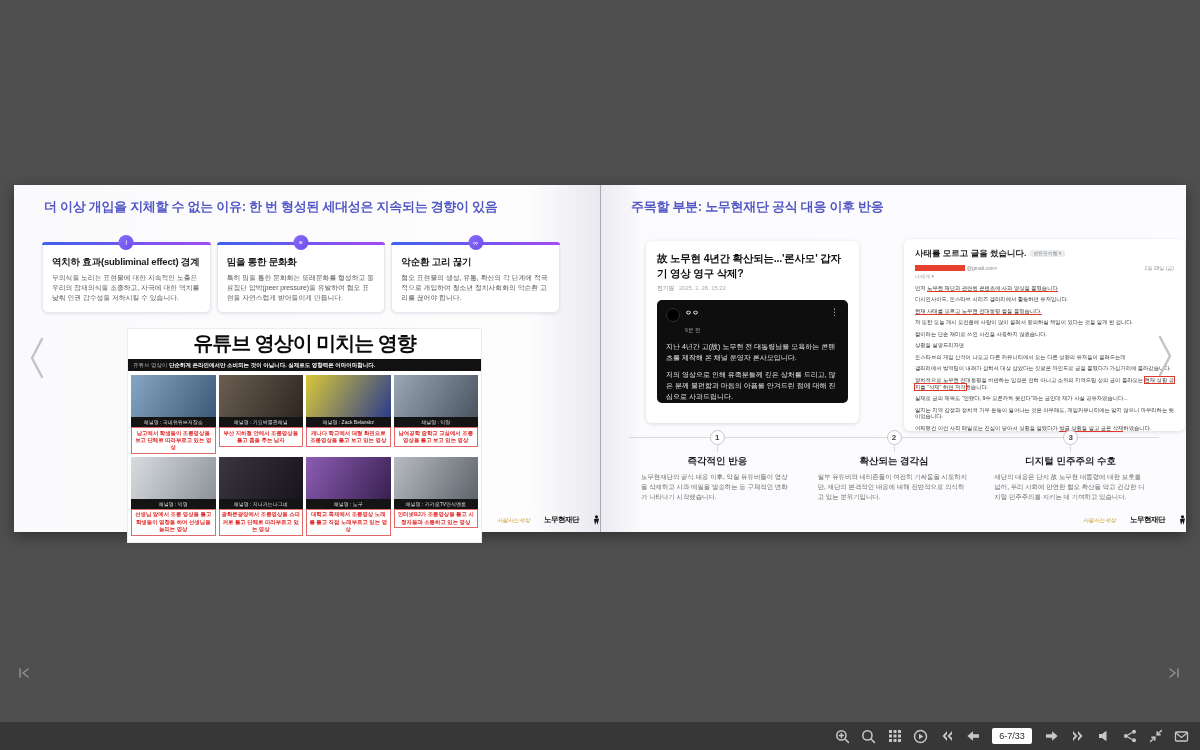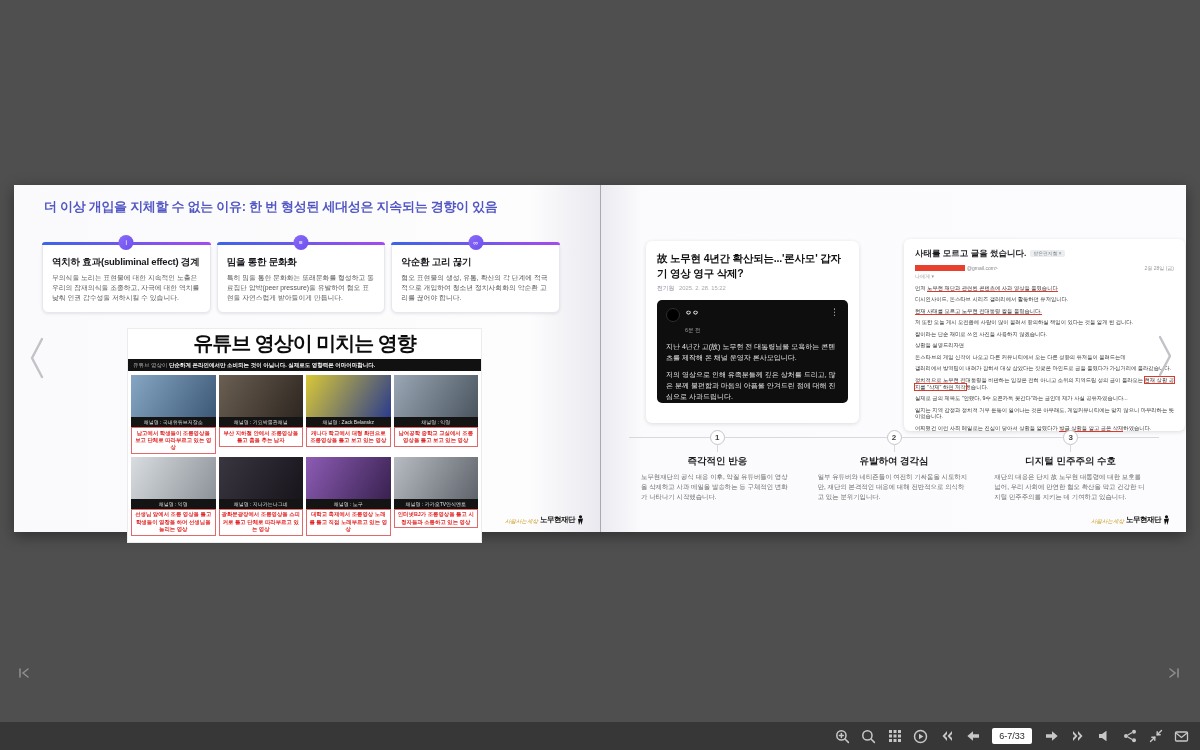--- a/index.html
+++ b/index.html
@@ -39,21 +39,21 @@
   .v1{background:linear-gradient(120deg,#87a6c4,#3c5a78);} .v2{background:linear-gradient(120deg,#6b5f52,#2e2620);}
   .v3{background:linear-gradient(120deg,#d9c838,#2b3c8c);} .v4{background:linear-gradient(120deg,#9aa7b4,#4a5560);}
   .v5{background:linear-gradient(120deg,#d9dde1,#8c9298);} .v6{background:linear-gradient(120deg,#3a3640,#17141c);}
   .v7{background:linear-gradient(120deg,#8d5cb5,#38214f);} .v8{background:linear-gradient(120deg,#b8bcc2,#5f646c);}
   .ch { background:#141414; color:#e0e0e0; font-size:5px; text-align:center; padding:2px 1px;
         white-space:nowrap; overflow:hidden; }
   .cap { border:1px solid #e06a6a; color:#e02222; font-weight:bold; font-size:5.4px; line-height:1.35;
          text-align:center; padding:1.5px 2px; min-height:17px; display:flex; align-items:center; justify-content:center; }
 
   
-  .brand { position:absolute; right:16px; bottom:7px; display:flex; align-items:flex-end; gap:2px; }
+  .brand { position:absolute; right:0; bottom:7px; display:flex; align-items:center; gap:14px; }
   .brand .script { color:#c99b1f; font-style:italic; font-size:5.5px; }
   .brand .bname { font-weight:800; color:#111; font-size:7.5px; letter-spacing:-0.5px; }
 
   
   .news { position:absolute; top:56px; left:45px; width:213px; height:182px; background:#fff;
           border-radius:6px; box-shadow:0 1px 4px rgba(0,0,0,.13); padding:10px 11px; }
   .news h2 { font-size:10.5px; line-height:1.4; color:#111; letter-spacing:-0.2px; }
   .byline { margin-top:4px; font-size:5.8px; }
   .byline .auth { color:#8888a0; } .byline .bdate { color:#aaa; margin-left:3px; }
   .tweet { margin-top:7px; background:#0e0e0e; border-radius:5px; padding:8px 9px; height:103px; }
@@ -188,20 +188,21 @@
       <span class="script">사람사는세상</span>
       <span class="bname">노무현재단</span>
       <svg width="7" height="10" viewBox="0 0 7 10">
           <circle cx="3.5" cy="1.8" r="1.6" fill="#111"></circle>
           <path d="M1 4 L6 3.5 L4.5 10 L3.5 6 L2 10 Z" fill="#111"></path>
         </svg>
     </div>
   </section>
 
   <section class="page pr">
+    <h1 class="page-title">주목할 부분: 노무현재단 공식 대응 이후 반응</h1>
 
     <article class="news">
       <h2>故 노무현 4년간 확산되는...'론사모' 갑자기 영상 영구 삭제?</h2>
       <div class="byline">
         <span class="auth">전기원</span>
         <span class="bdate">2025. 2. 28. 15:22</span>
       </div>
       <div class="tweet">
         <div class="tweet-head">
           <span class="avatar"></span>
@@ -247,21 +248,21 @@
       <div class="tl-cols">
         <div class="tl-col">
           <div class="tl-num">1</div>
           <div class="tl-tick"></div>
           <h4>즉각적인 반응</h4>
           <p>노무현재단의 공식 대응 이후, 악질 유튜버들이 영상을 삭제하고 사과 메일을 발송하는 등 구체적인 변화가 나타나기 시작했습니다.</p>
         </div>
         <div class="tl-col">
           <div class="tl-num">2</div>
           <div class="tl-tick"></div>
-          <h4>유발하여 경각심</h4>
+          <h4>확산되는 경각심</h4>
           <p>일부 유튜버와 네티즌들이 여전히 기싸움을 시도하지만, 재단의 본격적인 대응에 대해 전반적으로 의식하고 있는 분위기입니다.</p>
         </div>
         <div class="tl-col">
           <div class="tl-num">3</div>
           <div class="tl-tick"></div>
           <h4>디지털 민주주의 수호</h4>
           <p>재단의 대응은 단지 故 노무현 대통령에 대한 보호를 넘어, 우리 사회에 만연한 혐오 확산을 막고 건강한 디지털 민주주의를 지키는 데 기여하고 있습니다.</p>
         </div>
       </div>
     </div>

